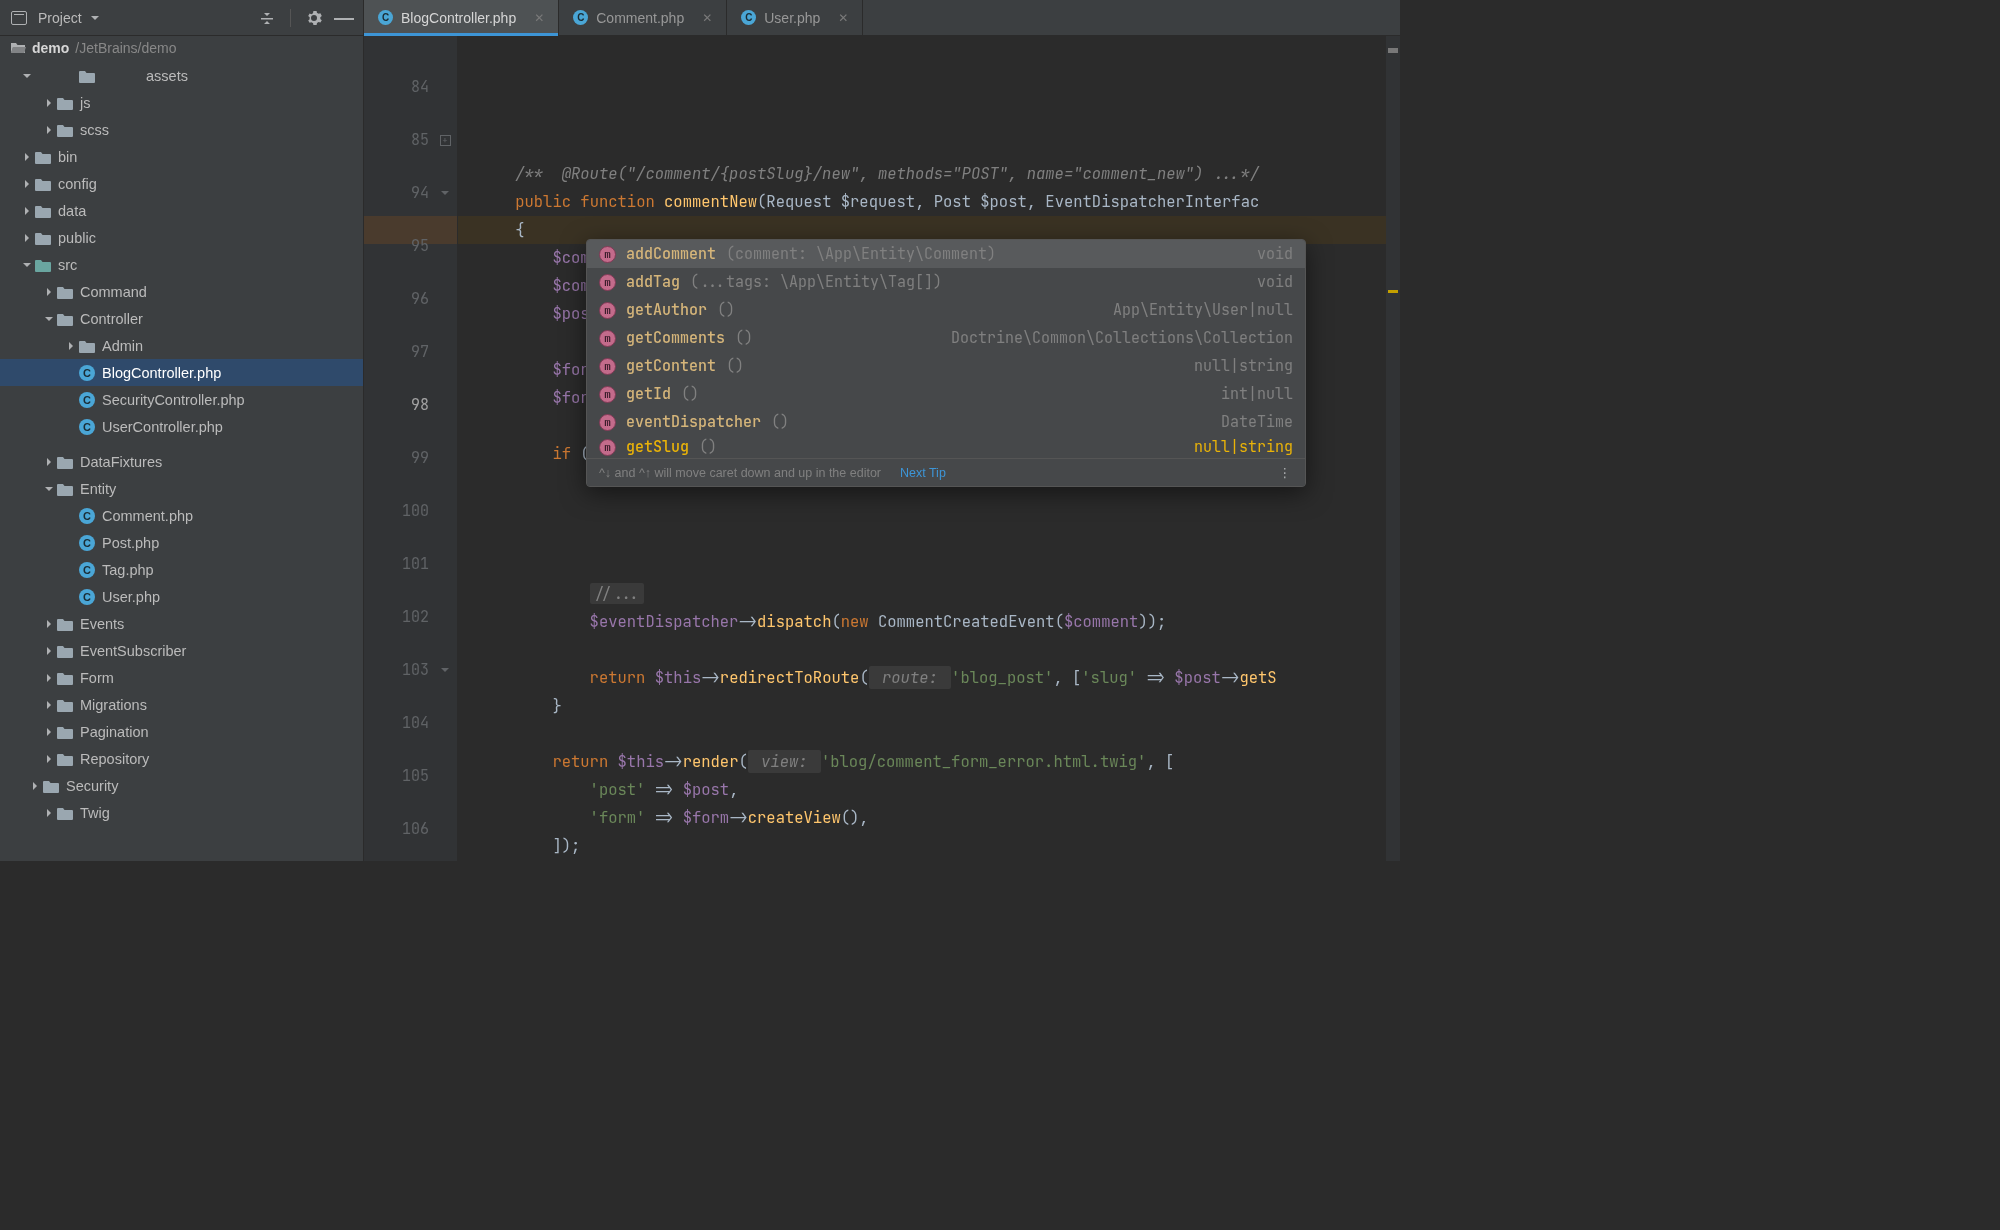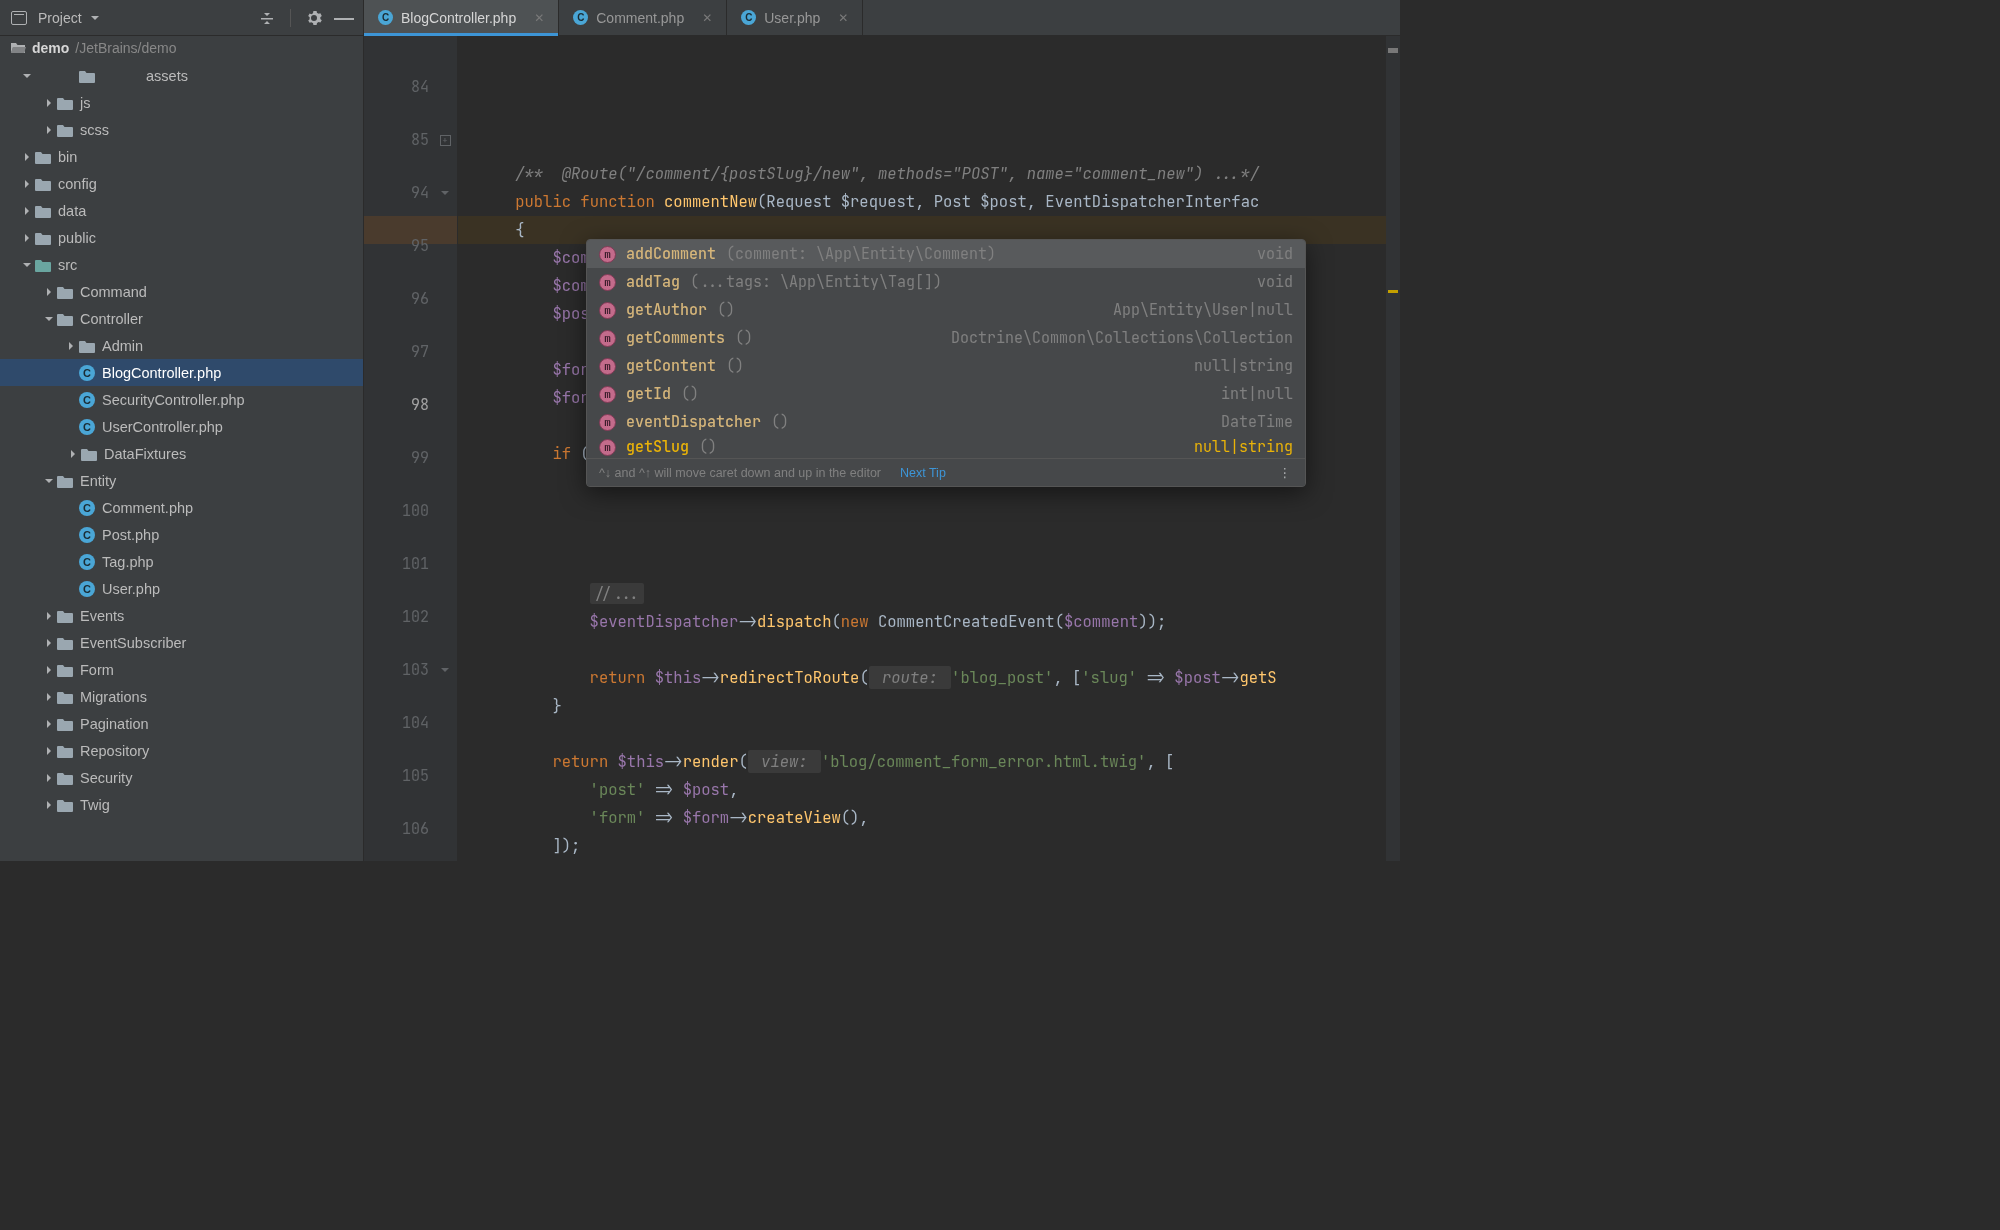--- a/index.html
+++ b/index.html
@@ -449,21 +449,21 @@
           </span>
           <span class="tree-label">SecurityController.php</span>
         </div>
         <div class="tree-row" style="padding-left: 64px;">
           <span class="tree-arrow"></span>
           <span class="tree-icon">
             <span class="c-badge">C</span>
           </span>
           <span class="tree-label">UserController.php</span>
         </div>
-        <div class="tree-row" style="padding-left: 66px;">
+        <div class="tree-row" style="padding-left: 42px; margin-top: 8px;">
           <span class="tree-arrow">
             <svg class="arrow-svg" viewBox="0 0 10 10">
               <path d="M3 1 L7 5 L3 9 Z"></path>
             </svg>
           </span>
           <span class="tree-icon">
             <svg width="16" height="14" viewBox="0 0 16 14">
               <path class="folder-svg" d="M1 2h5l1.5 2H15a1 1 0 011 1v8a1 1 0 01-1 1H1a1 1 0 01-1-1V3a1 1 0 011-1z"></path>
             </svg>
           </span>
@@ -581,21 +581,21 @@
               <path d="M3 1 L7 5 L3 9 Z"></path>
             </svg>
           </span>
           <span class="tree-icon">
             <svg width="16" height="14" viewBox="0 0 16 14">
               <path class="folder-svg" d="M1 2h5l1.5 2H15a1 1 0 011 1v8a1 1 0 01-1 1H1a1 1 0 01-1-1V3a1 1 0 011-1z"></path>
             </svg>
           </span>
           <span class="tree-label">Repository</span>
         </div>
-        <div class="tree-row" style="padding-left: 42px;">
+        <div class="tree-row" style="padding-left: 28px;">
           <span class="tree-arrow">
             <svg class="arrow-svg" viewBox="0 0 10 10">
               <path d="M3 1 L7 5 L3 9 Z"></path>
             </svg>
           </span>
           <span class="tree-icon">
             <svg width="16" height="14" viewBox="0 0 16 14">
               <path class="folder-svg" d="M1 2h5l1.5 2H15a1 1 0 011 1v8a1 1 0 01-1 1H1a1 1 0 01-1-1V3a1 1 0 011-1z"></path>
             </svg>
           </span>

